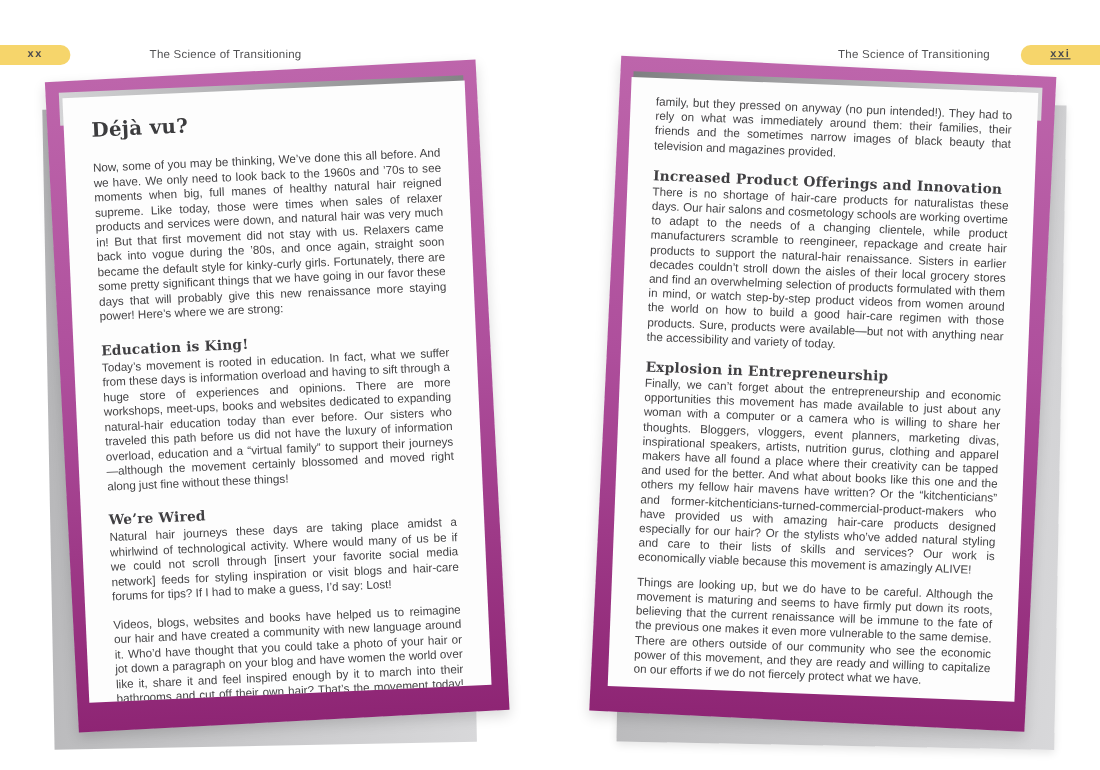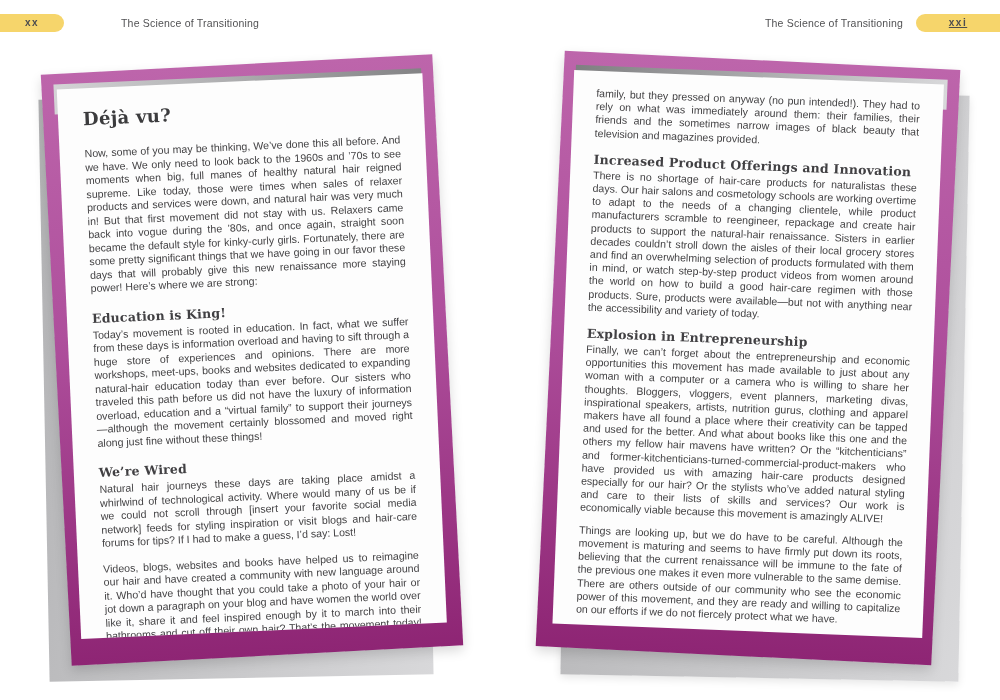--- a/index.html
+++ b/index.html
@@ -11,29 +11,29 @@
     --header-text:#515153;
   }
   *{box-sizing:border-box;}
   html,body{margin:0;padding:0;}
   body{
     width:1000px;height:700px;position:relative;overflow:hidden;
     background:#ffffff;
     font-family:"Liberation Sans", sans-serif;
   }
   
-  .header{position:absolute;top:13px;height:19px;display:flex;align-items:center;gap:13px;}
+  .header{position:absolute;top:40px;height:19px;display:flex;align-items:center;gap:28px;}
   .header-left{left:0;}
   .header-right{right:0;}
   .pill{
     background:var(--accent-yellow);height:18px;display:flex;align-items:center;justify-content:center;
     font-size:10px;color:#4c4c4e;letter-spacing:1.5px;font-weight:bold;
   }
   .pill-left{width:64px;border-radius:0 9px 9px 0;}
-  .pill-right{width:84px;border-radius:9px 0 0 9px;text-decoration:underline;}
+  .pill-right{width:72px;border-radius:9px 0 0 9px;text-decoration:underline;}
   .running-title{font-size:10.5px;color:var(--header-text);letter-spacing:.2px;margin-left:44px;}
   
   .backsheet{position:absolute;background:linear-gradient(100deg,#b4b4b6,#d8d8da);}
   .backsheet-left{left:44px;top:96px;width:384px;height:582px;transform:rotate(-1.1deg);}
   .backsheet-right{left:566px;top:92px;width:398px;height:586px;transform:rotate(1.1deg);box-shadow:0 3px 8px rgba(0,0,0,.10);}
   .frame{
     position:absolute;
     background:linear-gradient(to bottom,var(--frame-purple-light) 0%,var(--frame-purple) 45%,var(--frame-purple-dark) 100%);
     box-shadow:0 5px 12px rgba(0,0,0,.15);
   }

